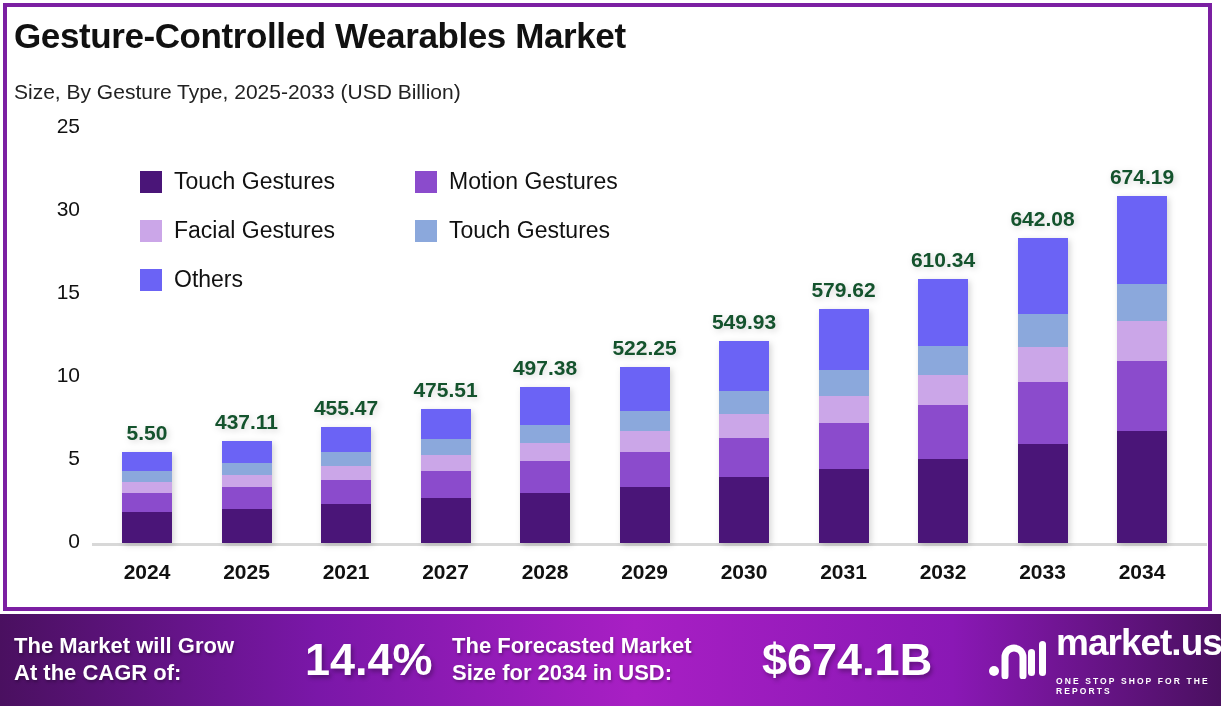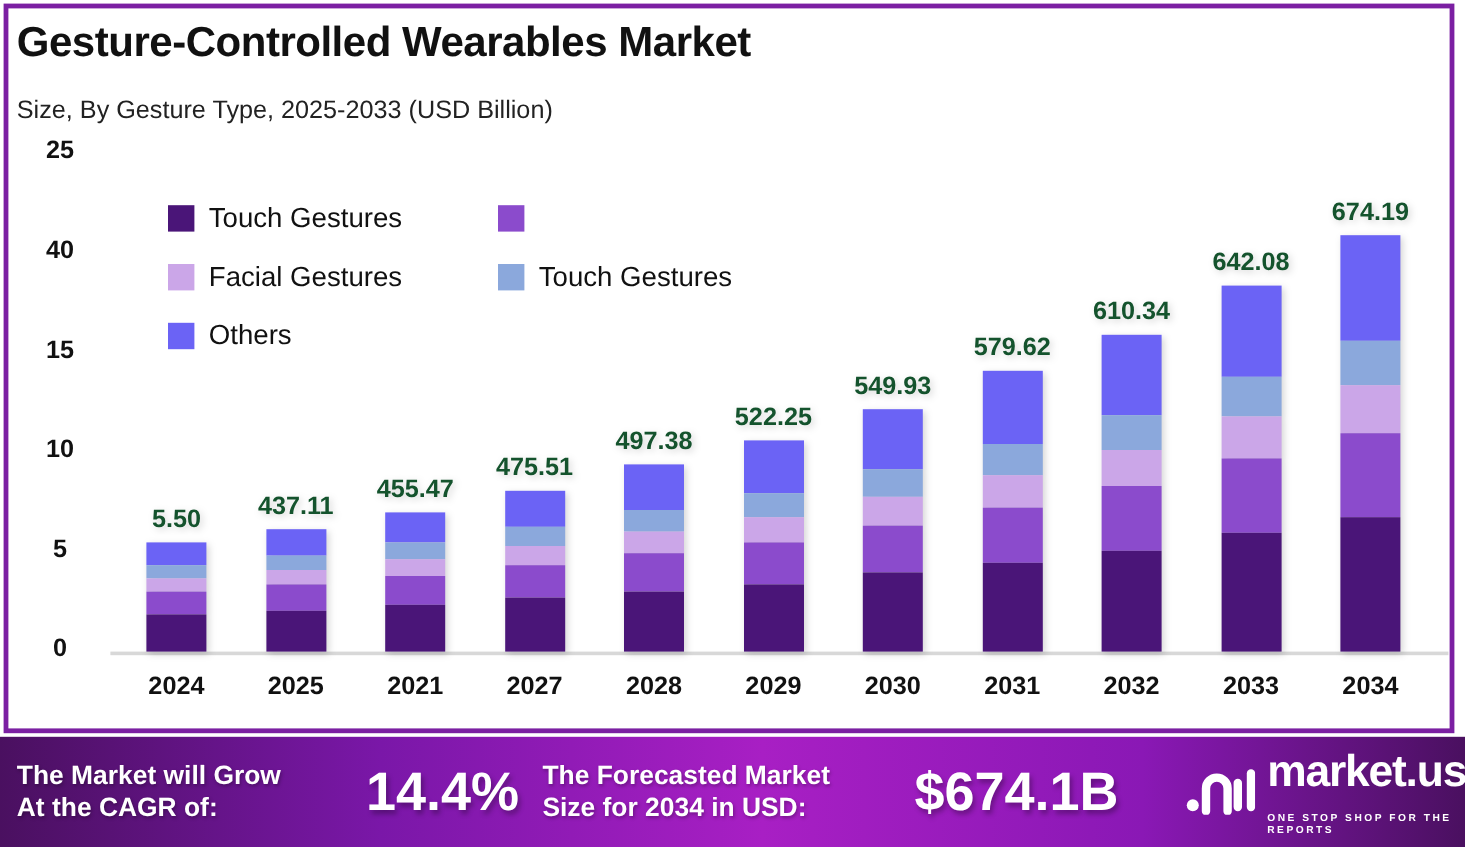--- a/index.html
+++ b/index.html
@@ -42,23 +42,23 @@
   }
   
   .plot {
     position:absolute;
     left:0; top:0;
     width:1221px; height:612px;
   }
   .ytick {
     position:absolute;
     width:60px;
-    text-align:center;
+    text-align:right;
     font-size:21px;
-    font-weight:bold;
+    font-weight:normal;
     color:#111111;
   }
   .axis-line {
     position:absolute;
     left:92px;
     top:543px;
     width:1115px;
     height:3px;
     background:#d8d8d8;
   }
@@ -177,21 +177,21 @@
 
   <div class="title">Gesture-Controlled Wearables Market</div>
   <div class="subtitle">Size, By Gesture Type, 2025-2033 (USD Billion)</div>
 
   <div class="plot">
     <div id="yticks">
         <div class="ytick" style="left: 20px; top: 529px;">0</div>
         <div class="ytick" style="left: 20px; top: 446px;">5</div>
         <div class="ytick" style="left: 20px; top: 363px;">10</div>
         <div class="ytick" style="left: 20px; top: 280px;">15</div>
-        <div class="ytick" style="left: 20px; top: 197px;">40</div>
+        <div class="ytick" style="left: 20px; top: 197px;">30</div>
         <div class="ytick" style="left: 20px; top: 114px;">25</div>
       </div>
     <div class="axis-line"></div>
     <div class="bars" id="bars">
         <div class="barcol" style="left: 30px;">
           <div class="seg" style="background: rgb(107, 99, 245); height: 19.09px;"></div>
           <div class="seg" style="background: rgb(139, 168, 220); height: 10.79px;"></div>
           <div class="seg" style="background: rgb(203, 166, 232); height: 11.62px;"></div>
           <div class="seg" style="background: rgb(139, 75, 204); height: 19.09px;"></div>
           <div class="seg" style="background: rgb(74, 21, 120); height: 30.71px;"></div>
@@ -294,20 +294,21 @@
   </div>
 
   <div class="legend">
     <div class="legend-row">
       <div class="legend-item c1">
         <span class="legend-swatch" style="background: rgb(74, 21, 120);"></span>
         <span class="legend-text">Touch Gestures</span>
       </div>
       <div class="legend-item">
         <span class="legend-swatch" style="background: rgb(139, 75, 204);"></span>
+        <span class="legend-text">Motion Gestures</span>
       </div>
     </div>
     <div class="legend-row">
       <div class="legend-item c1">
         <span class="legend-swatch" style="background: rgb(203, 166, 232);"></span>
         <span class="legend-text">Facial Gestures</span>
       </div>
       <div class="legend-item">
         <span class="legend-swatch" style="background: rgb(139, 168, 220);"></span>
         <span class="legend-text">Touch Gestures</span>

